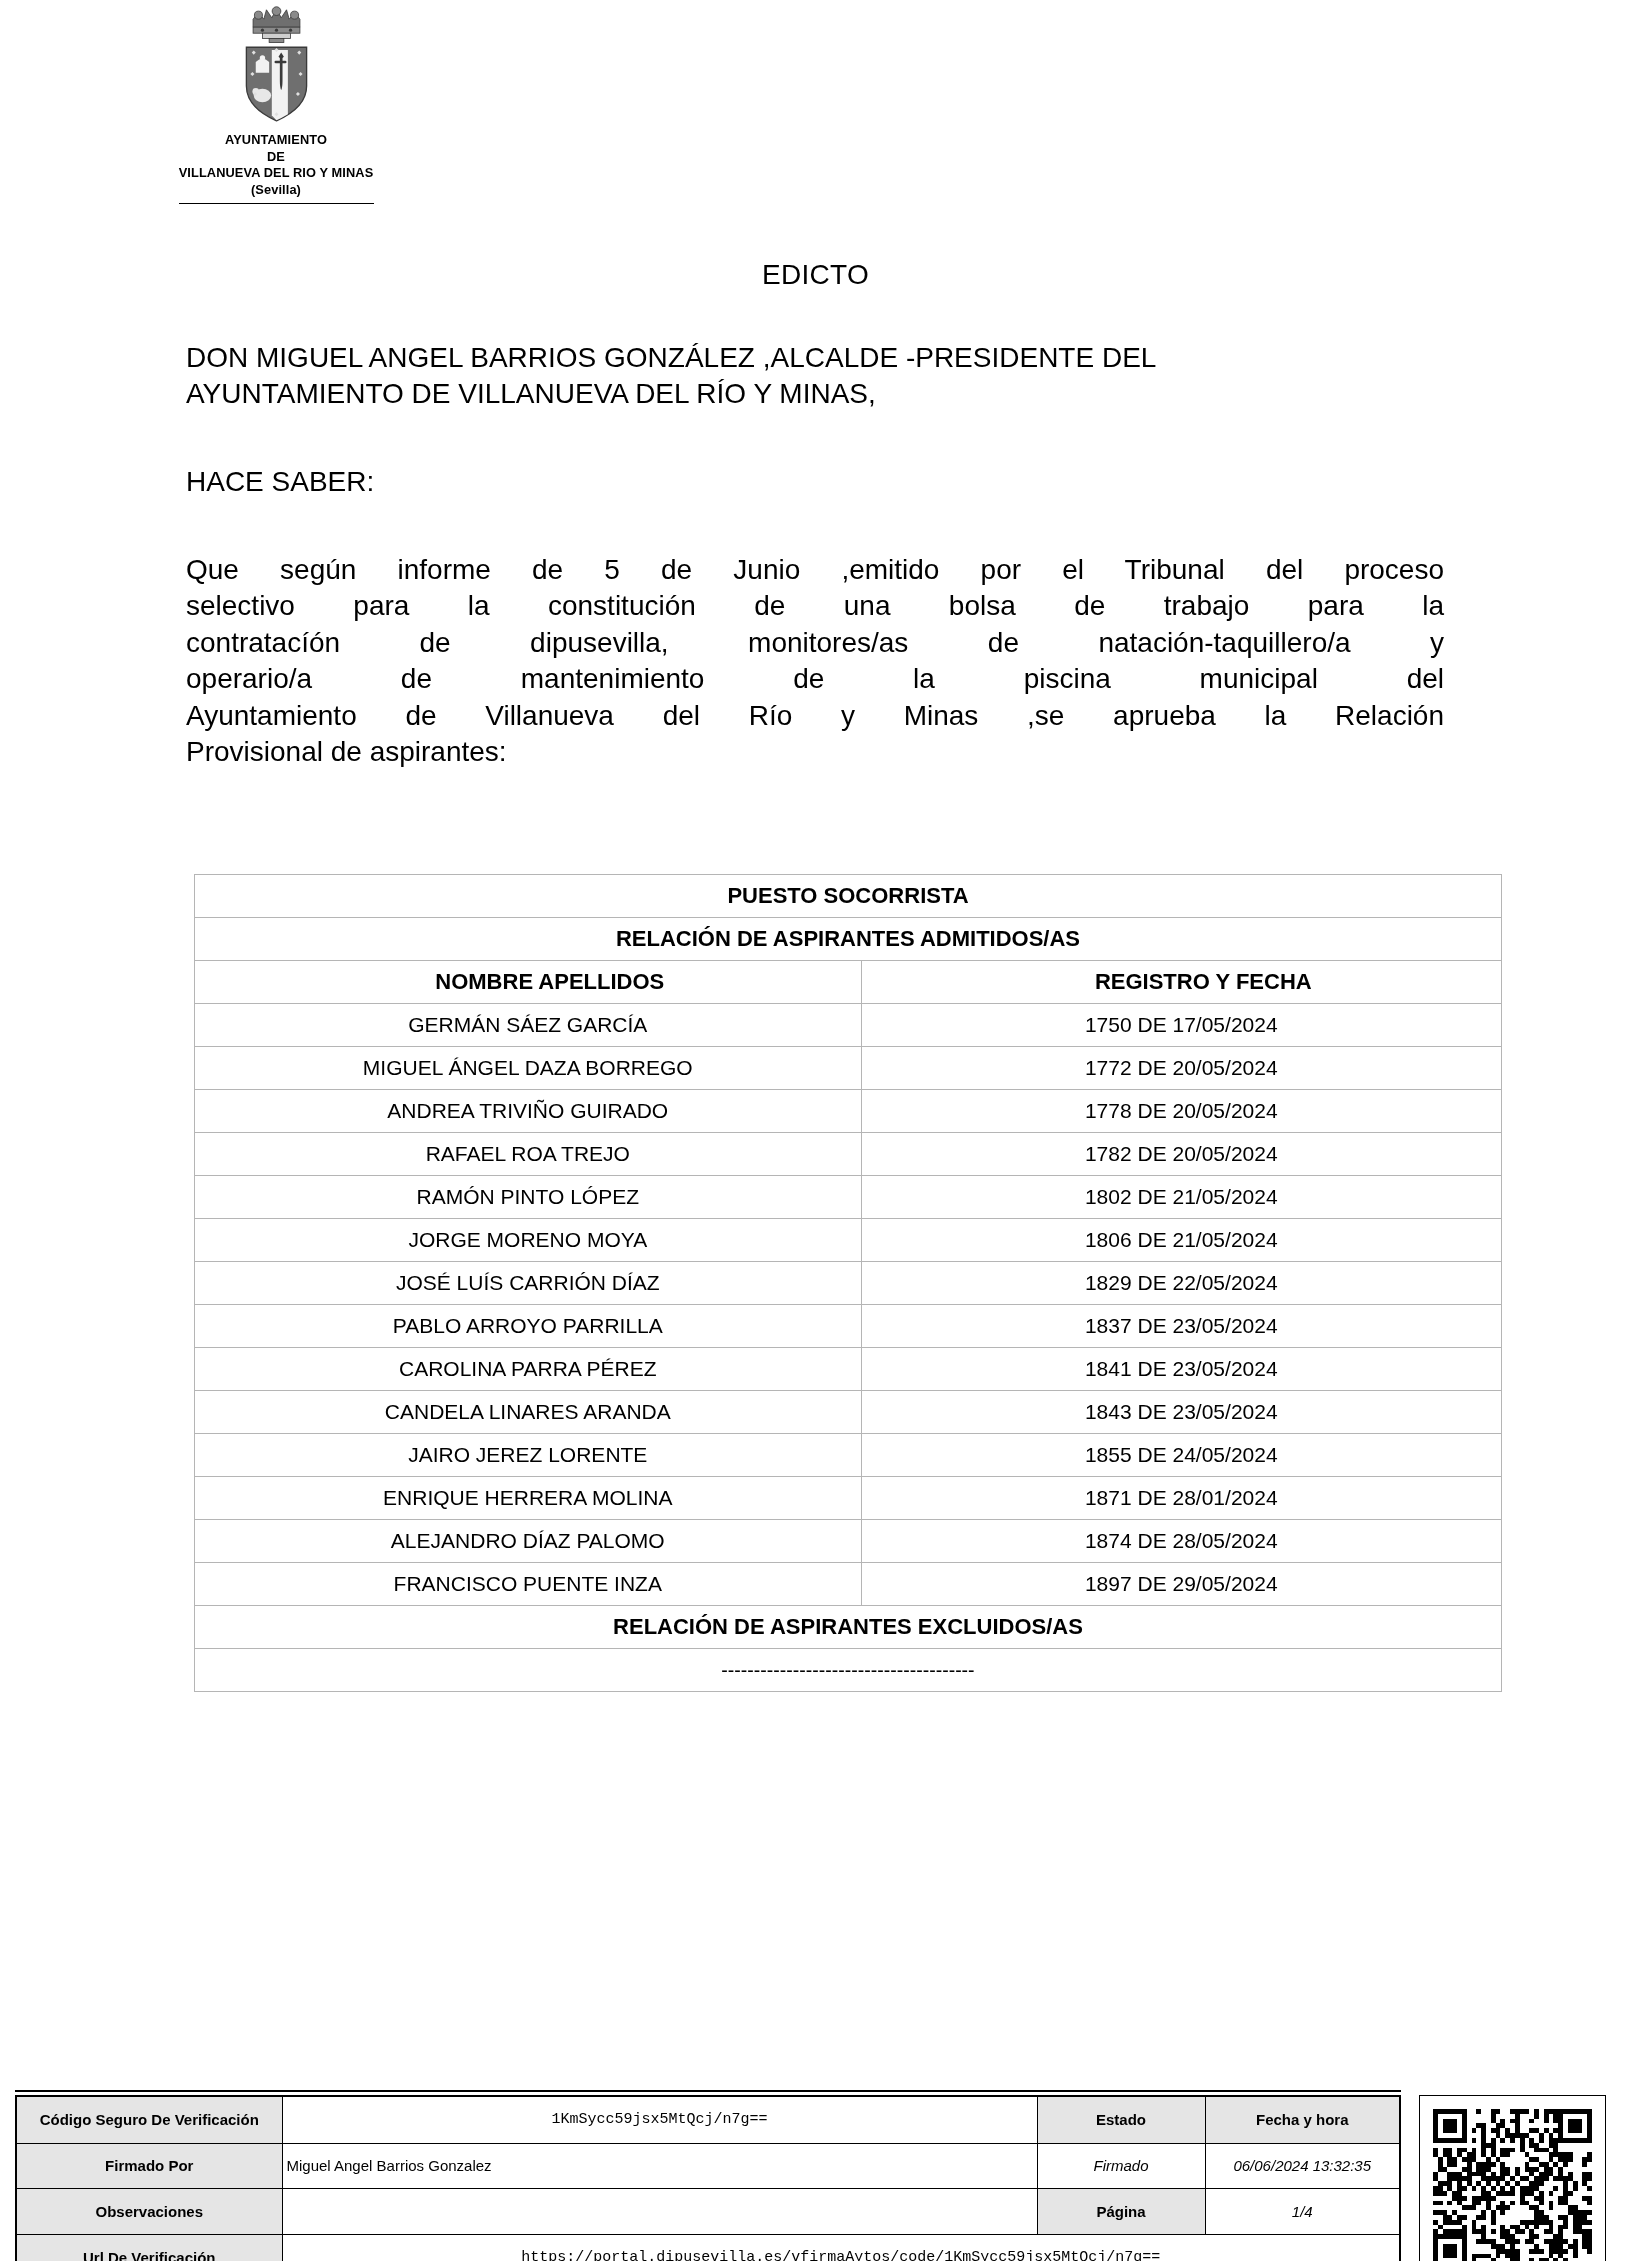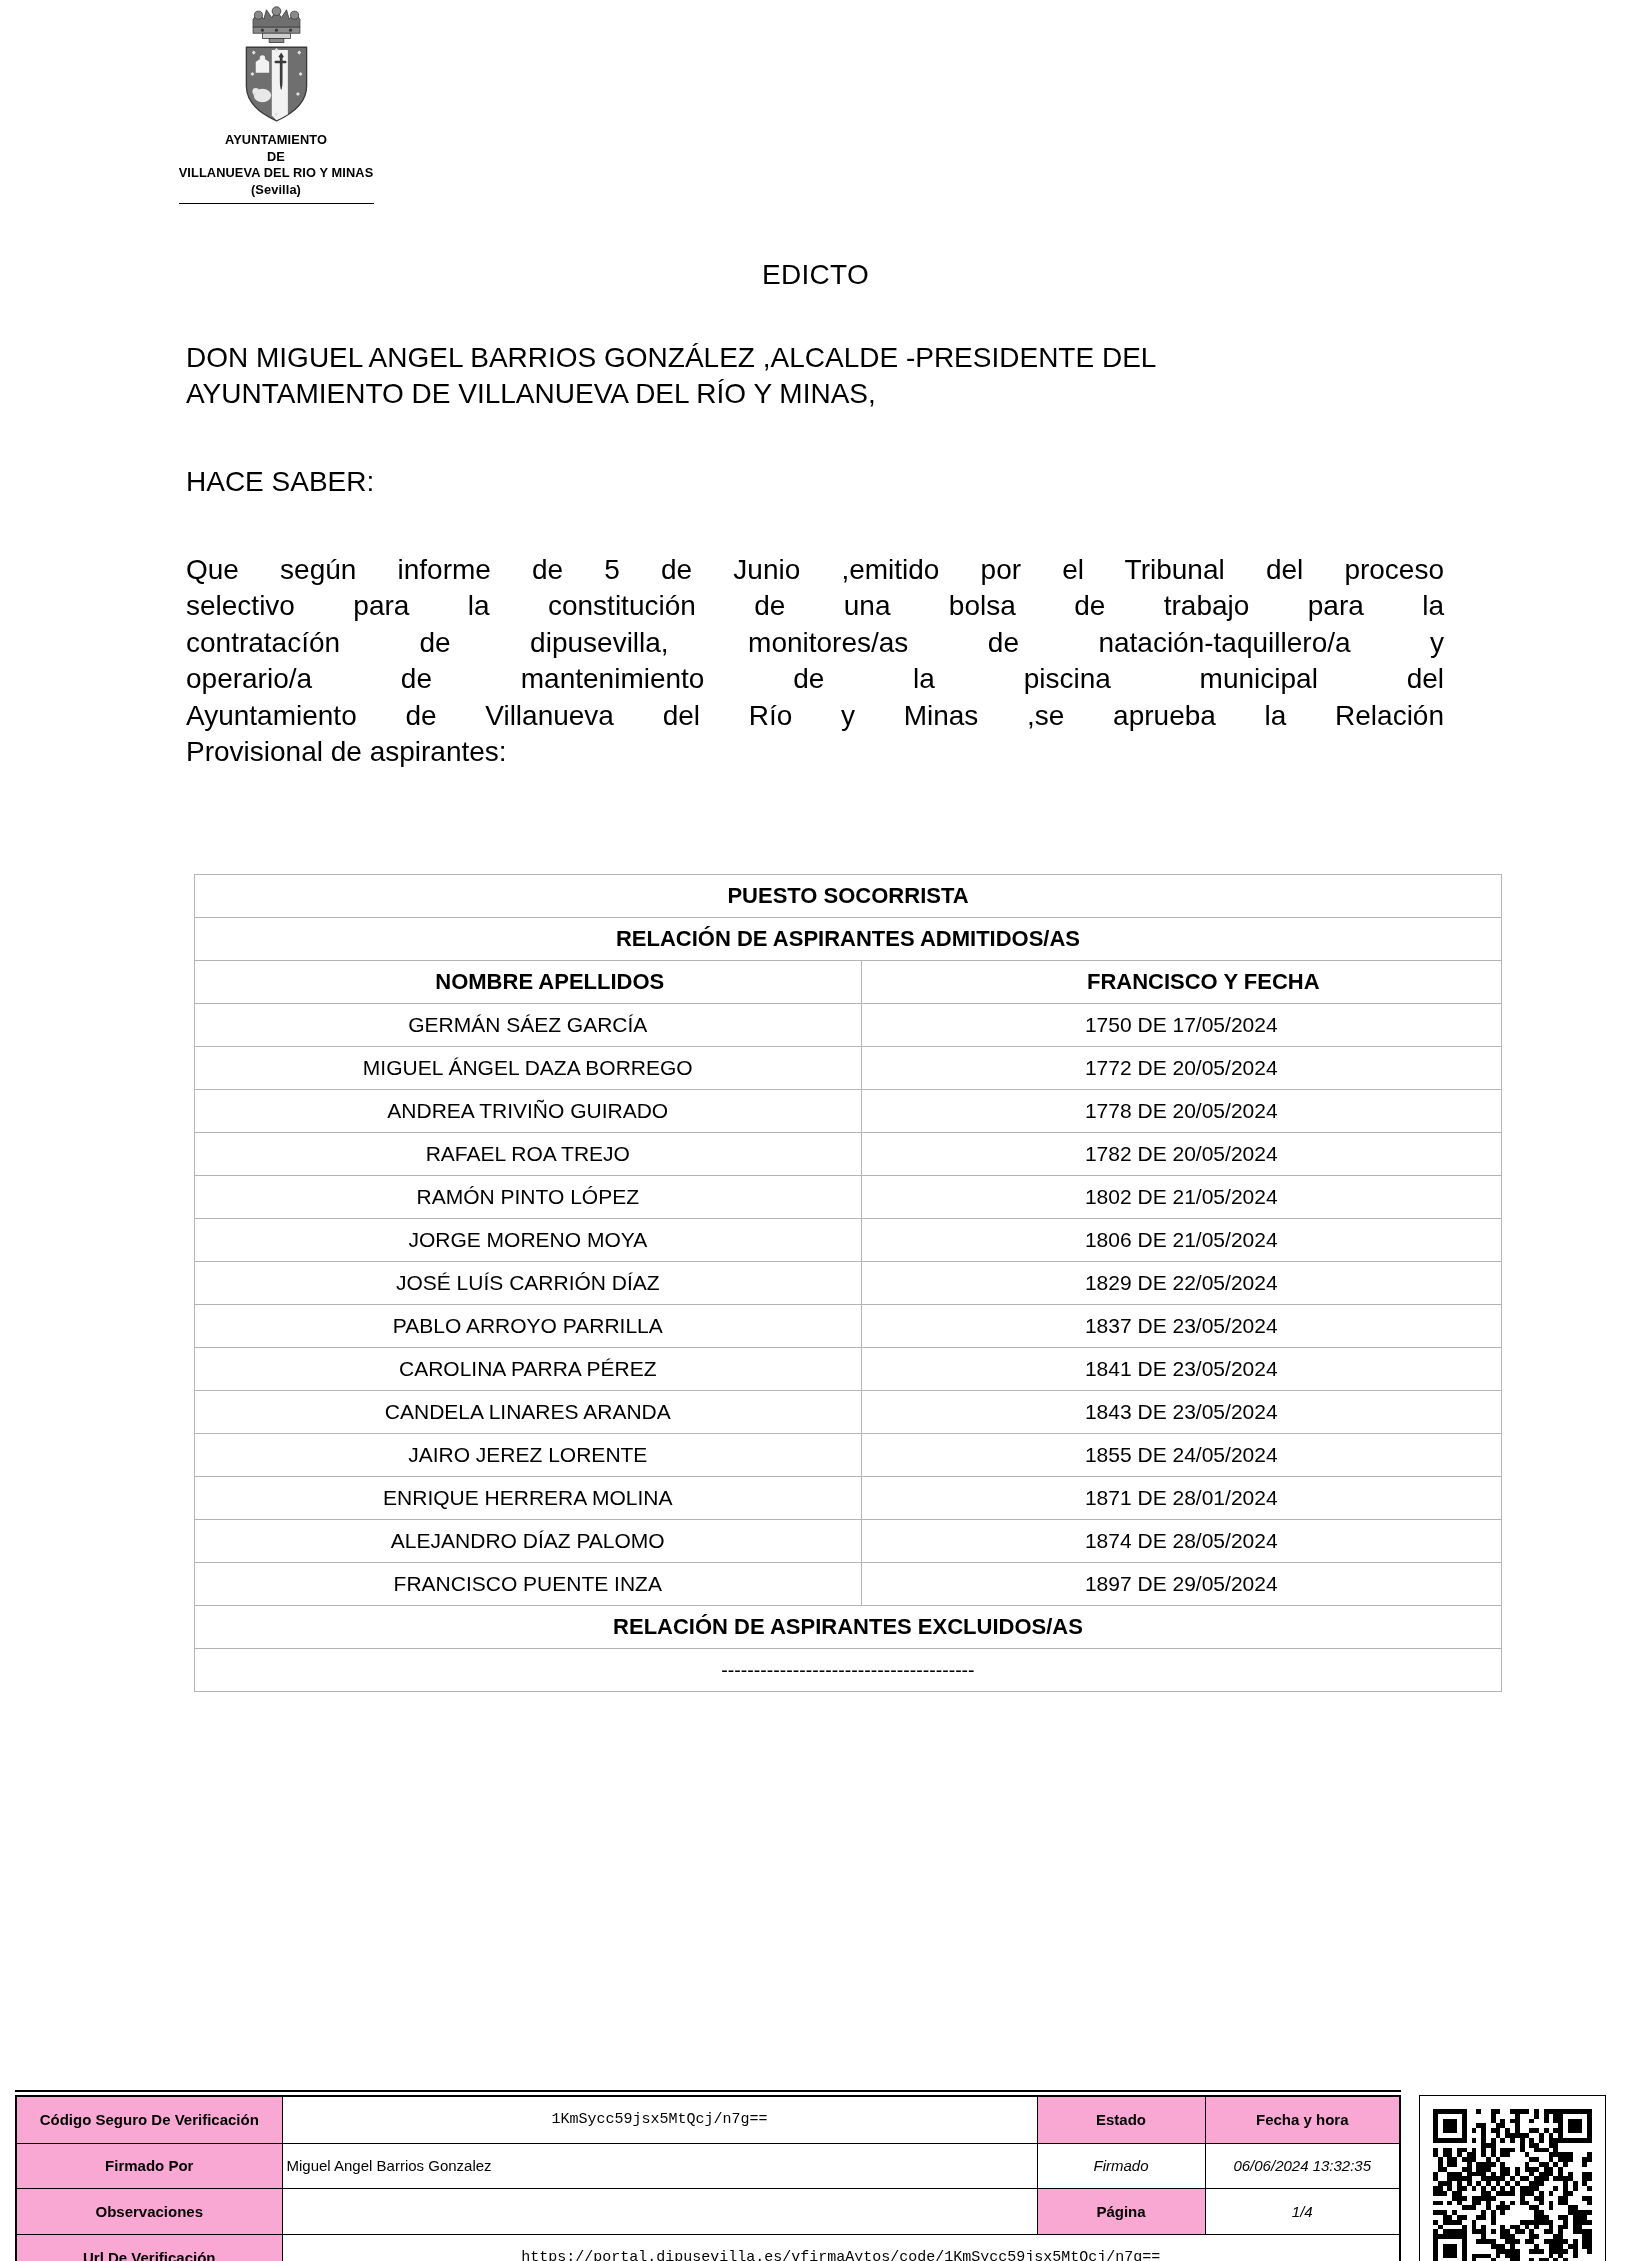--- a/index.html
+++ b/index.html
@@ -121,21 +121,21 @@
     border: 2px solid #000;
   }
   table.verif td {
     border: 0.7px solid #000;
     height: 28px;
     padding: 0 4px;
     font-size: 15px;
     vertical-align: middle;
   }
   td.vlabel {
-    background: #f9a8d4;
+    background: #e5e5e5;
     font-weight: bold;
     text-align: center;
     width: 266px;
   }
   td.vvalue-mono {
     text-align: center;
     font-family: "Liberation Mono", monospace;
     font-size: 15px;
   }
   td.vvalue-left {
@@ -244,21 +244,21 @@
       </colgroup>
     <tbody id="aspirantes-body">
       <tr>
         <td class="section" colspan="2">PUESTO SOCORRISTA</td>
       </tr>
       <tr>
         <td class="section" colspan="2">RELACIÓN DE ASPIRANTES ADMITIDOS/AS</td>
       </tr>
       <tr>
         <td class="colhead">NOMBRE APELLIDOS</td>
-        <td class="colhead">FRANCISCO Y FECHA</td>
+        <td class="colhead">REGISTRO Y FECHA</td>
       </tr>
 
       <tr>
           <td>GERMÁN SÁEZ GARCÍA</td>
           <td>1750 DE 17/05/2024</td>
         </tr>
         <tr>
           <td>MIGUEL ÁNGEL DAZA BORREGO</td>
           <td>1772 DE 20/05/2024</td>
         </tr>

